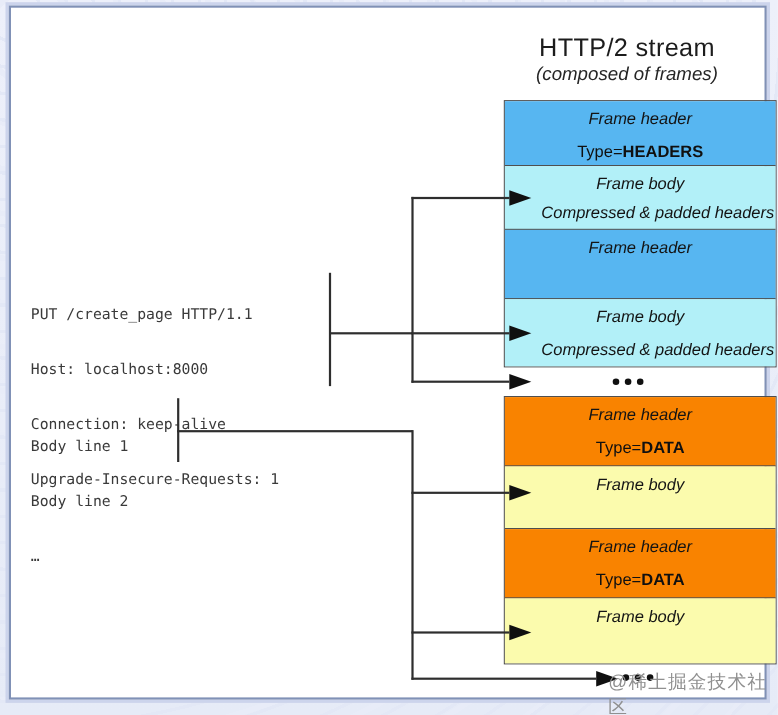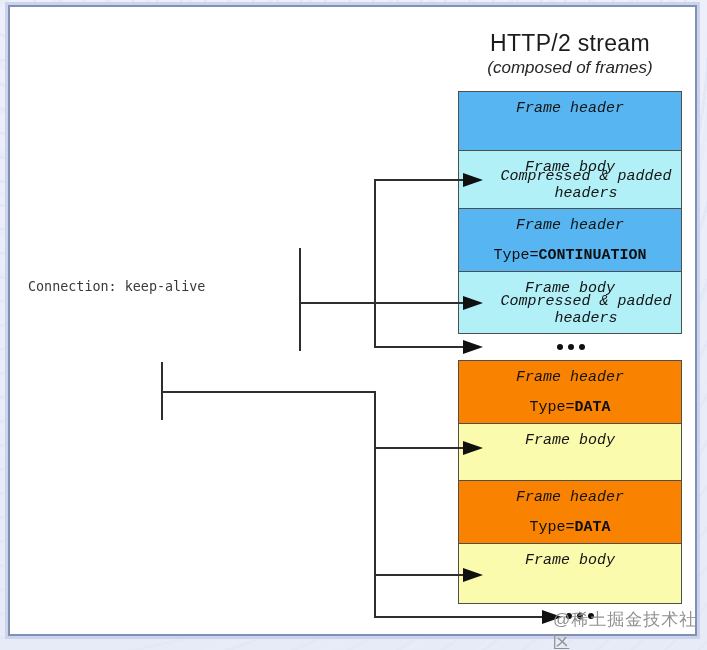--- a/index.html
+++ b/index.html
@@ -14,21 +14,21 @@
   .abs{position:absolute;z-index:2;}
   
   .h2-title{left:430px;top:30px;width:280px;text-align:center;font-size:23px;color:#1c1c1c;letter-spacing:.3px;}
   .h2-sub{left:430px;top:58px;width:280px;text-align:center;font-size:17px;font-style:italic;color:#262626;}
   .h1-title{left:55px;top:158px;font-size:21px;color:#1c1c1c;}
   
   .code{left:28px;font-family:"DejaVu Sans Mono",monospace;font-size:13.4px;line-height:16.6px;color:#3a3a3a;white-space:pre;}
   .code-headers{top:246px;}
   .code-body{top:366px;}
   
-  .frame-col{left:458px;width:224px;box-sizing:border-box;border:1px solid #4f4f4f;font-family:Liberation Mono, monospace;}
+  .frame-col{left:458px;width:248px;box-sizing:border-box;border:1px solid #4f4f4f;}
   .col1{top:91px;}
   .col2{top:360px;}
   .frame-box{position:relative;box-sizing:border-box;width:100%;border-bottom:1px solid #4f4f4f;}
   .frame-box:last-child{border-bottom:none;}
   .bg-blue{background:#57b6f1;}
   .bg-cyan{background:#b2f0f8;}
   .bg-orange{background:#f98300;}
   .bg-yellow{background:#fbfbad;}
   .f-title{position:absolute;top:8px;left:0;width:100%;text-align:center;font-style:italic;font-size:15px;color:#141414;}
   .f-type{position:absolute;top:38px;left:0;width:100%;text-align:center;font-size:15px;color:#101010;}
@@ -45,35 +45,43 @@
 </head>
 <body>
 
 <div id="canvas">
   <div id="panel"></div>
 
   <div class="abs h2-title">HTTP/2 stream</div>
   <div class="abs h2-sub">(composed of frames)</div>
 
   <div class="abs code code-headers">
+    <div>PUT /create_page HTTP/1.1</div>
+    <div>Host: localhost:8000</div>
     <div>Connection: keep-alive</div>
+    <div>Upgrade-Insecure-Requests: 1</div>
   </div>
 
+  <div class="abs code code-body">
+    <div>Body line 1</div>
+    <div>Body line 2</div>
+    <div>…</div>
+  </div>
 
   <div class="abs frame-col col1">
     <div class="frame-box bg-blue" style="height:59px;">
       <div class="f-title">Frame header</div>
+      <div class="f-type"><span>Type=</span><b>HEADERS</b></div>
     </div>
     <div class="frame-box bg-cyan" style="height:58px;">
       <div class="f-title">Frame body</div>
       <div class="f-sub">Compressed &amp; padded headers</div>
     </div>
     <div class="frame-box bg-blue" style="height:63px;">
       <div class="f-title">Frame header</div>
-      <div class="f-type"><span>Type=</span><b>CONTINUATION</b></div>
     </div>
     <div class="frame-box bg-cyan" style="height:61px;">
       <div class="f-title">Frame body</div>
       <div class="f-sub">Compressed &amp; padded headers</div>
     </div>
   </div>
 
   <div class="abs dots" style="left:557px;top:344px;">
     <span></span>
       <span></span>

